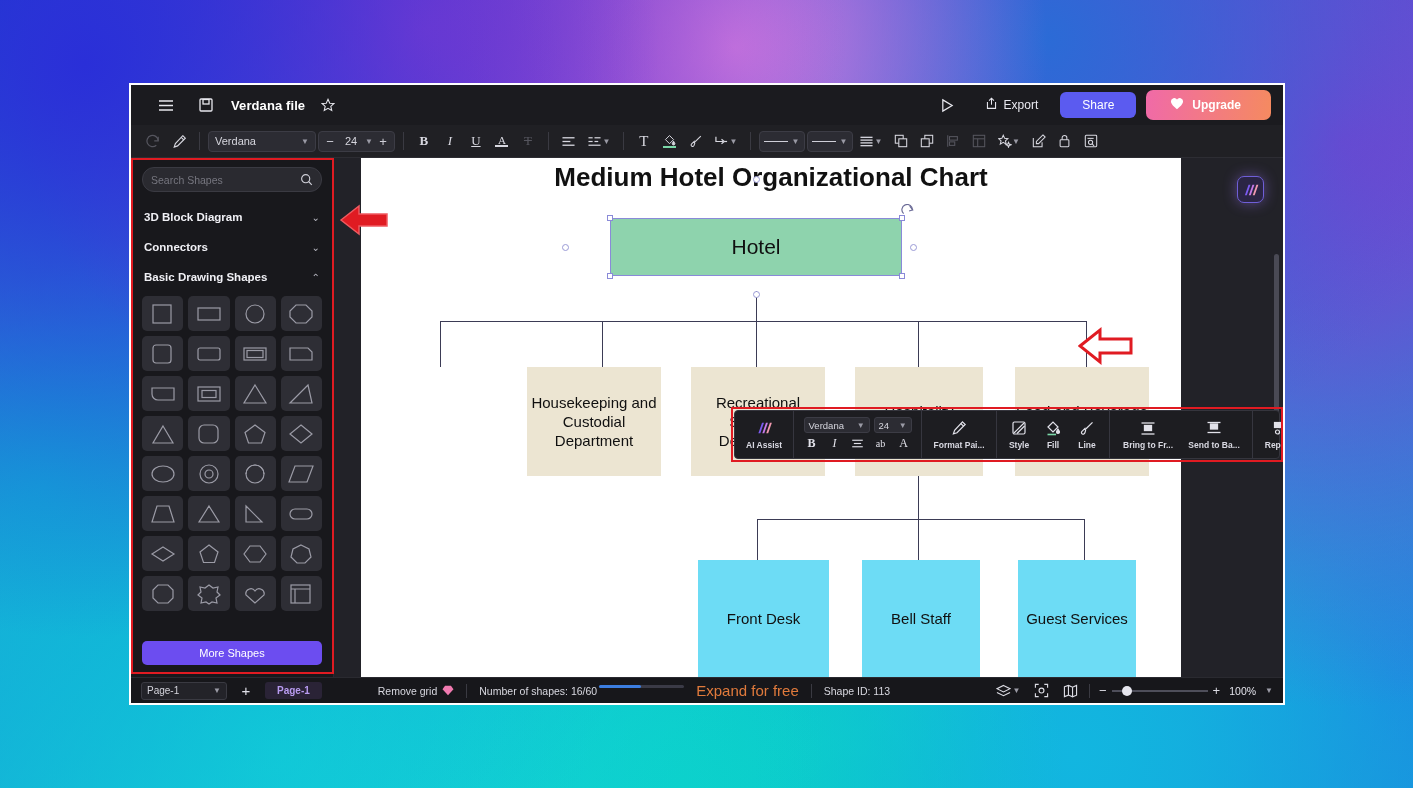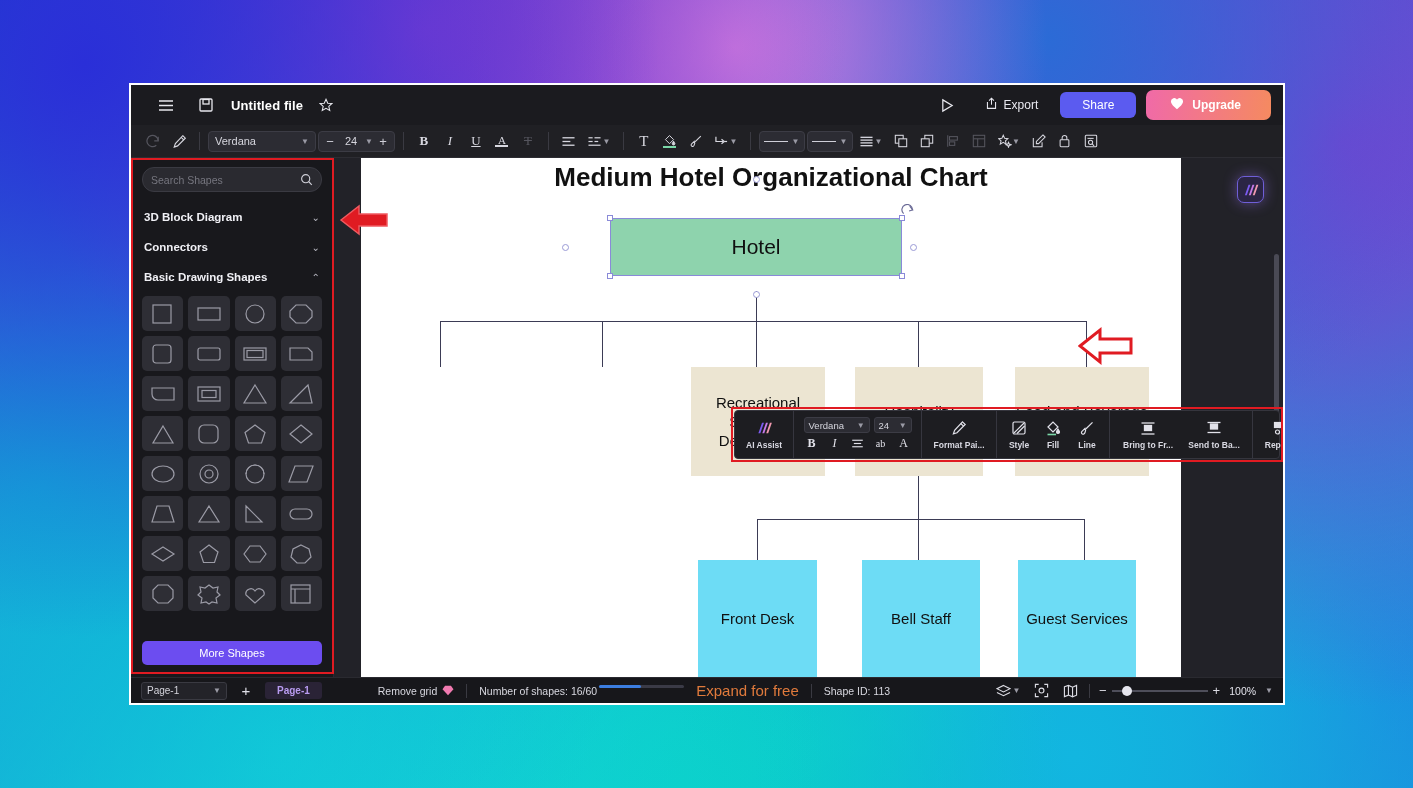--- a/index.html
+++ b/index.html
@@ -331,21 +331,21 @@
             <line x1="1" y1="11" x2="15" y2="11"></line>
           </g>
         </svg>
     </div>
     <div class="tb-icon" style="margin-left:14px;">
       <svg width="14" height="14" viewBox="0 0 14 14" fill="none" stroke="currentColor" stroke-width="1.3">
           <rect x="1" y="1" width="12" height="12" rx="1"></rect>
           <rect x="4" y="1.5" width="6" height="4.5"></rect>
         </svg>
     </div>
-    <span id="doc-title">Untitled file</span>
+    <span id="doc-title">Verdana file</span>
     <div class="tb-icon">
       <svg width="14" height="14" viewBox="0 0 16 16" fill="none" stroke="currentColor" stroke-width="1.2">
           <polygon points="8,1.5 10,6 14.8,6.3 11.2,9.5 12.3,14.2 8,11.7 3.7,14.2 4.8,9.5 1.2,6.3 6,6"></polygon>
         </svg>
     </div>
 
     <div id="titlebar-right">
       <div class="tb-icon" style="width:30px;">
         <svg width="15" height="15" viewBox="0 0 16 16" fill="none" stroke="currentColor" stroke-width="1.3">
             <polygon points="3,2 13,8 3,14"></polygon>
@@ -785,31 +785,34 @@
           <div class="dot" style="left:299px;top:25px;"></div>
           <div class="dot" style="left:142px;top:72px;"></div>
           <div style="position:absolute;left:290px;top:-15px;color:#6a6a96;">
             <svg width="14" height="14" viewBox="0 0 16 16" fill="none" stroke="currentColor" stroke-width="1.3">
                 <path d="M3 11A6 6 0 1 1 13 7"></path>
                 <polyline points="10,2.5 13.4,6.8 9.2,8"></polyline>
               </svg>
           </div>
         </div>
 
+        <div class="node dept" style="left:166px;top:209px;width:134px;height:109px;">
+          <span>Housekeeping and Custodial Department</span>
+        </div>
         <div class="node dept" style="left:330px;top:209px;width:134px;height:109px;">
           <span>Recreational Services Department</span>
         </div>
         <div class="node dept" style="left:494px;top:209px;width:128px;height:109px;">
           <span>Hospitality Department</span>
         </div>
         <div class="node dept" style="left:654px;top:209px;width:134px;height:109px;">
           <span>Food and Beverage Department</span>
         </div>
 
-        <div class="node leaf" style="left:337px;top:402px;width:119px;height:117px;">
+        <div class="node leaf" style="left:337px;top:402px;width:131px;height:117px;">
           <span>Front Desk</span>
         </div>
         <div class="node leaf" style="left:657px;top:402px;width:118px;height:117px;">
           <span>Guest Services</span>
         </div>
         <div class="node leaf" style="left:501px;top:402px;width:118px;height:117px;">
           <span>Bell Staff</span>
         </div>
       </div>
 

